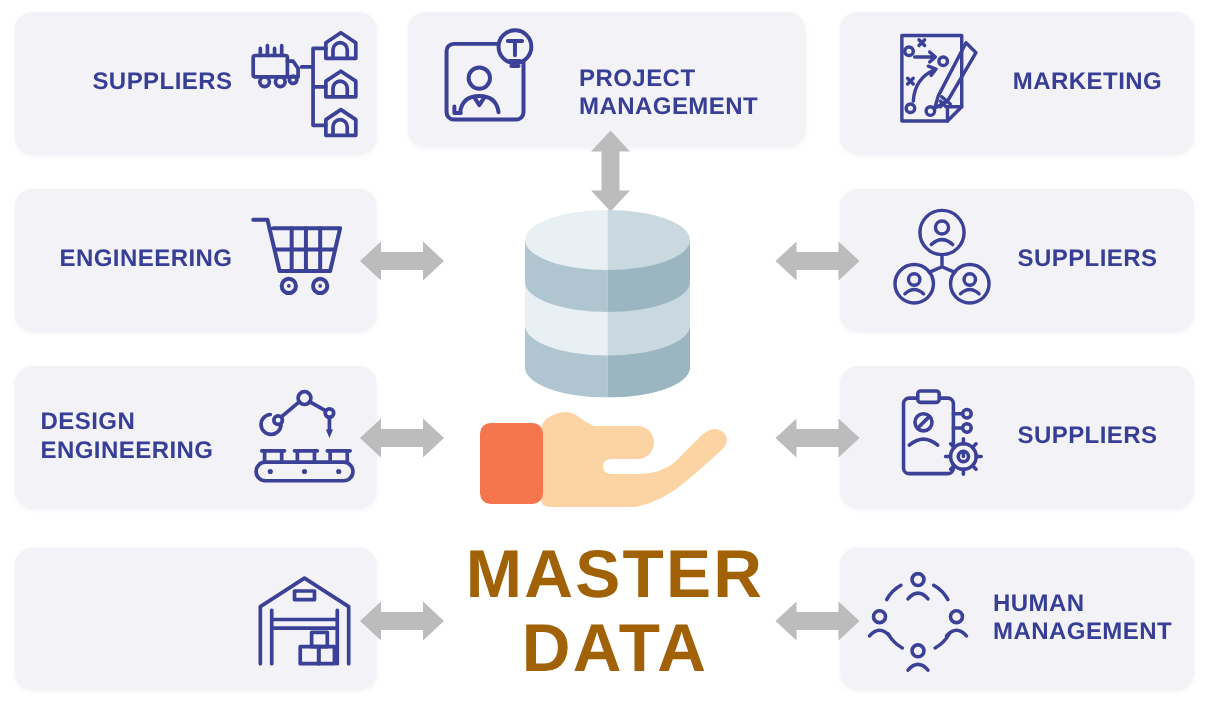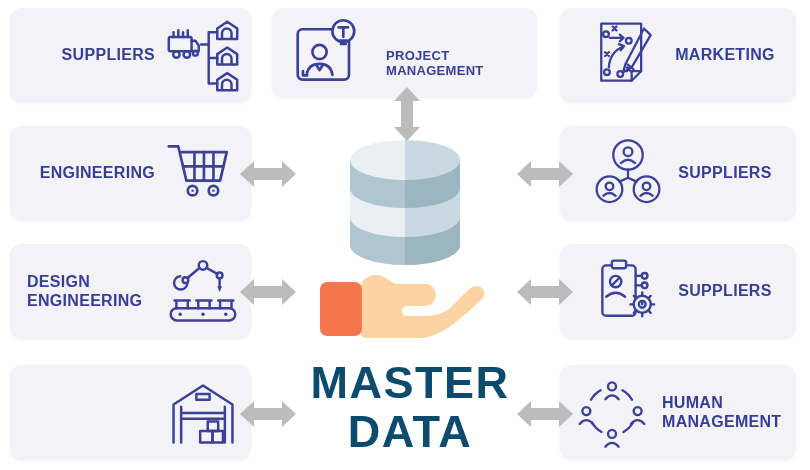--- a/index.html
+++ b/index.html
@@ -15,38 +15,38 @@
   .box.left{left:10px;width:241px;height:95px;justify-content:flex-end;padding:0 10px 0 14px;gap:10px;box-sizing:border-box;}
   .box.right{left:560px;width:236px;height:95px;justify-content:center;padding:0 8px 0 14px;gap:12px;box-sizing:border-box;}
   .box.topcenter{left:272px;top:8px;width:265px;height:90px;justify-content:flex-start;padding:0 8px 0 20px;gap:18px;box-sizing:border-box;}
   .r1{top:8px}.r2{top:126px}.r3{top:244px}.r4{top:365px}
   .label{
     color:#373E95;font-weight:bold;font-size:16px;line-height:1.18;
     letter-spacing:0.3px;max-width:128px;
   }
   .box.left .label{text-align:left;}
   .box.right .label,.box.topcenter .label{text-align:left;}
-  .box.topcenter .label{font-size:13px;max-width:132px;margin-top:20px;}
+  .box.topcenter .label{font-size:16px;max-width:132px;margin-top:20px;}
   .icon{flex:0 0 auto;display:flex;align-items:center;justify-content:center;}
   .icon svg{width:76px;height:76px;}
   
   .arrow{position:absolute;}
   .arrow svg{display:block;width:100%;height:100%;}
   .ah{width:58px;height:36px;}
   .av{width:36px;height:56px;}
   .a-left{left:239px;}
   .a-right{left:516px;}
   .a-r2{top:156px}.a-r3{top:274px}.a-r4{top:396px}
   .a-vert{left:389px;top:86px;}
   
   .db{position:absolute;left:350px;top:140px;width:110px;height:125px;}
   .hand{position:absolute;left:308px;top:272px;width:190px;height:92px;}
   .master{
     position:absolute;left:280px;top:358px;width:260px;text-align:center;
-    color:#0c4a6e;font-weight:bold;font-size:45px;line-height:49px;letter-spacing:1.5px;
+    color:#a16207;font-weight:bold;font-size:45px;line-height:49px;letter-spacing:1.5px;
   }
   .master span{display:block;}
 </style>
 </head>
 <body>
 
 <div class="stage">
 
   <div class="box left r1">
     <span class="label">SUPPLIERS</span>

